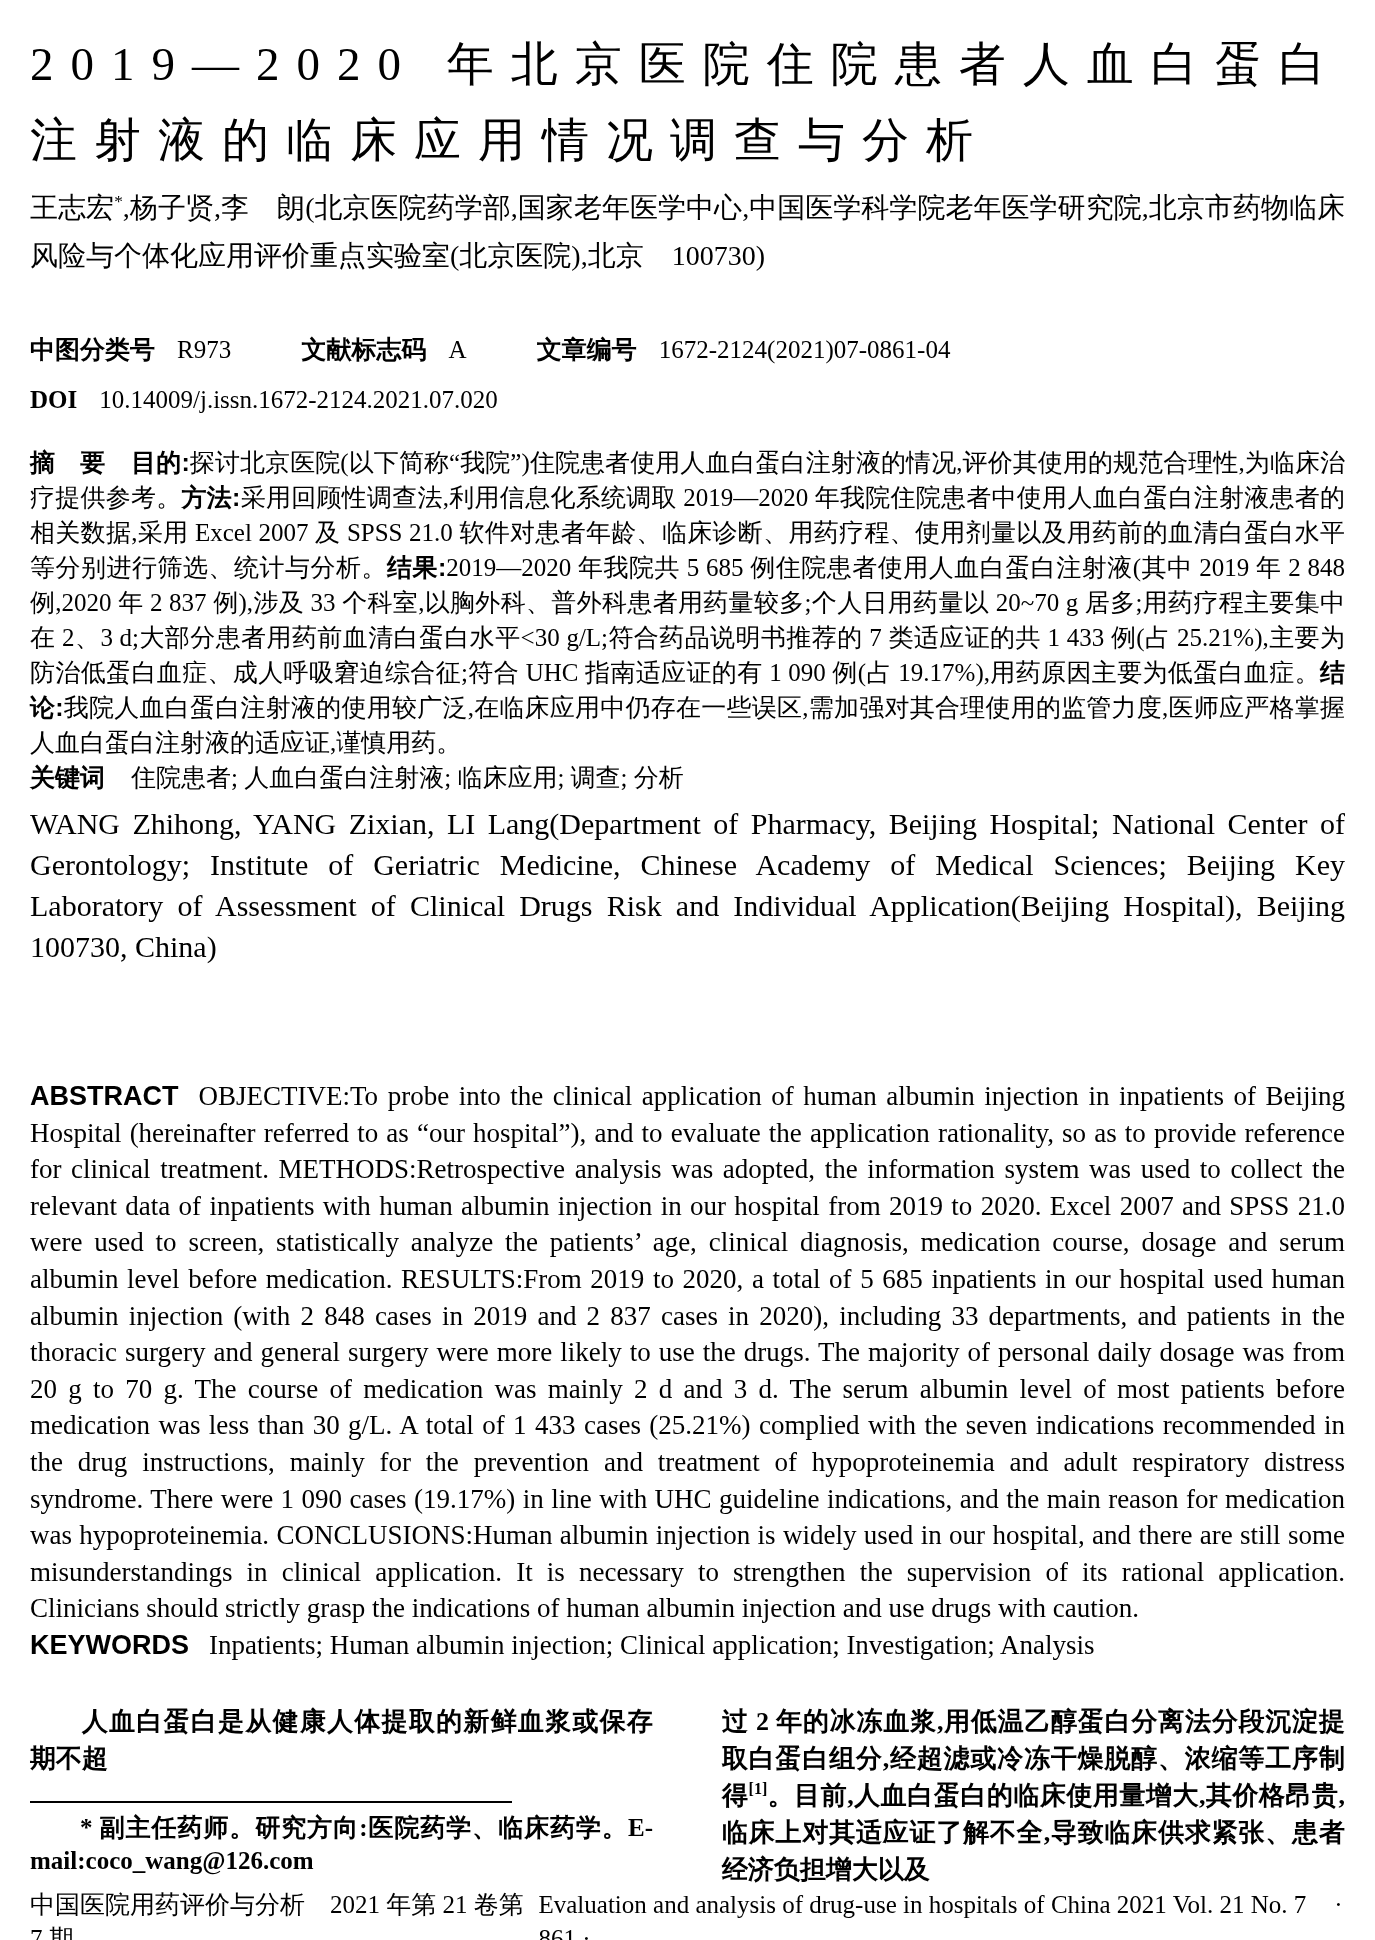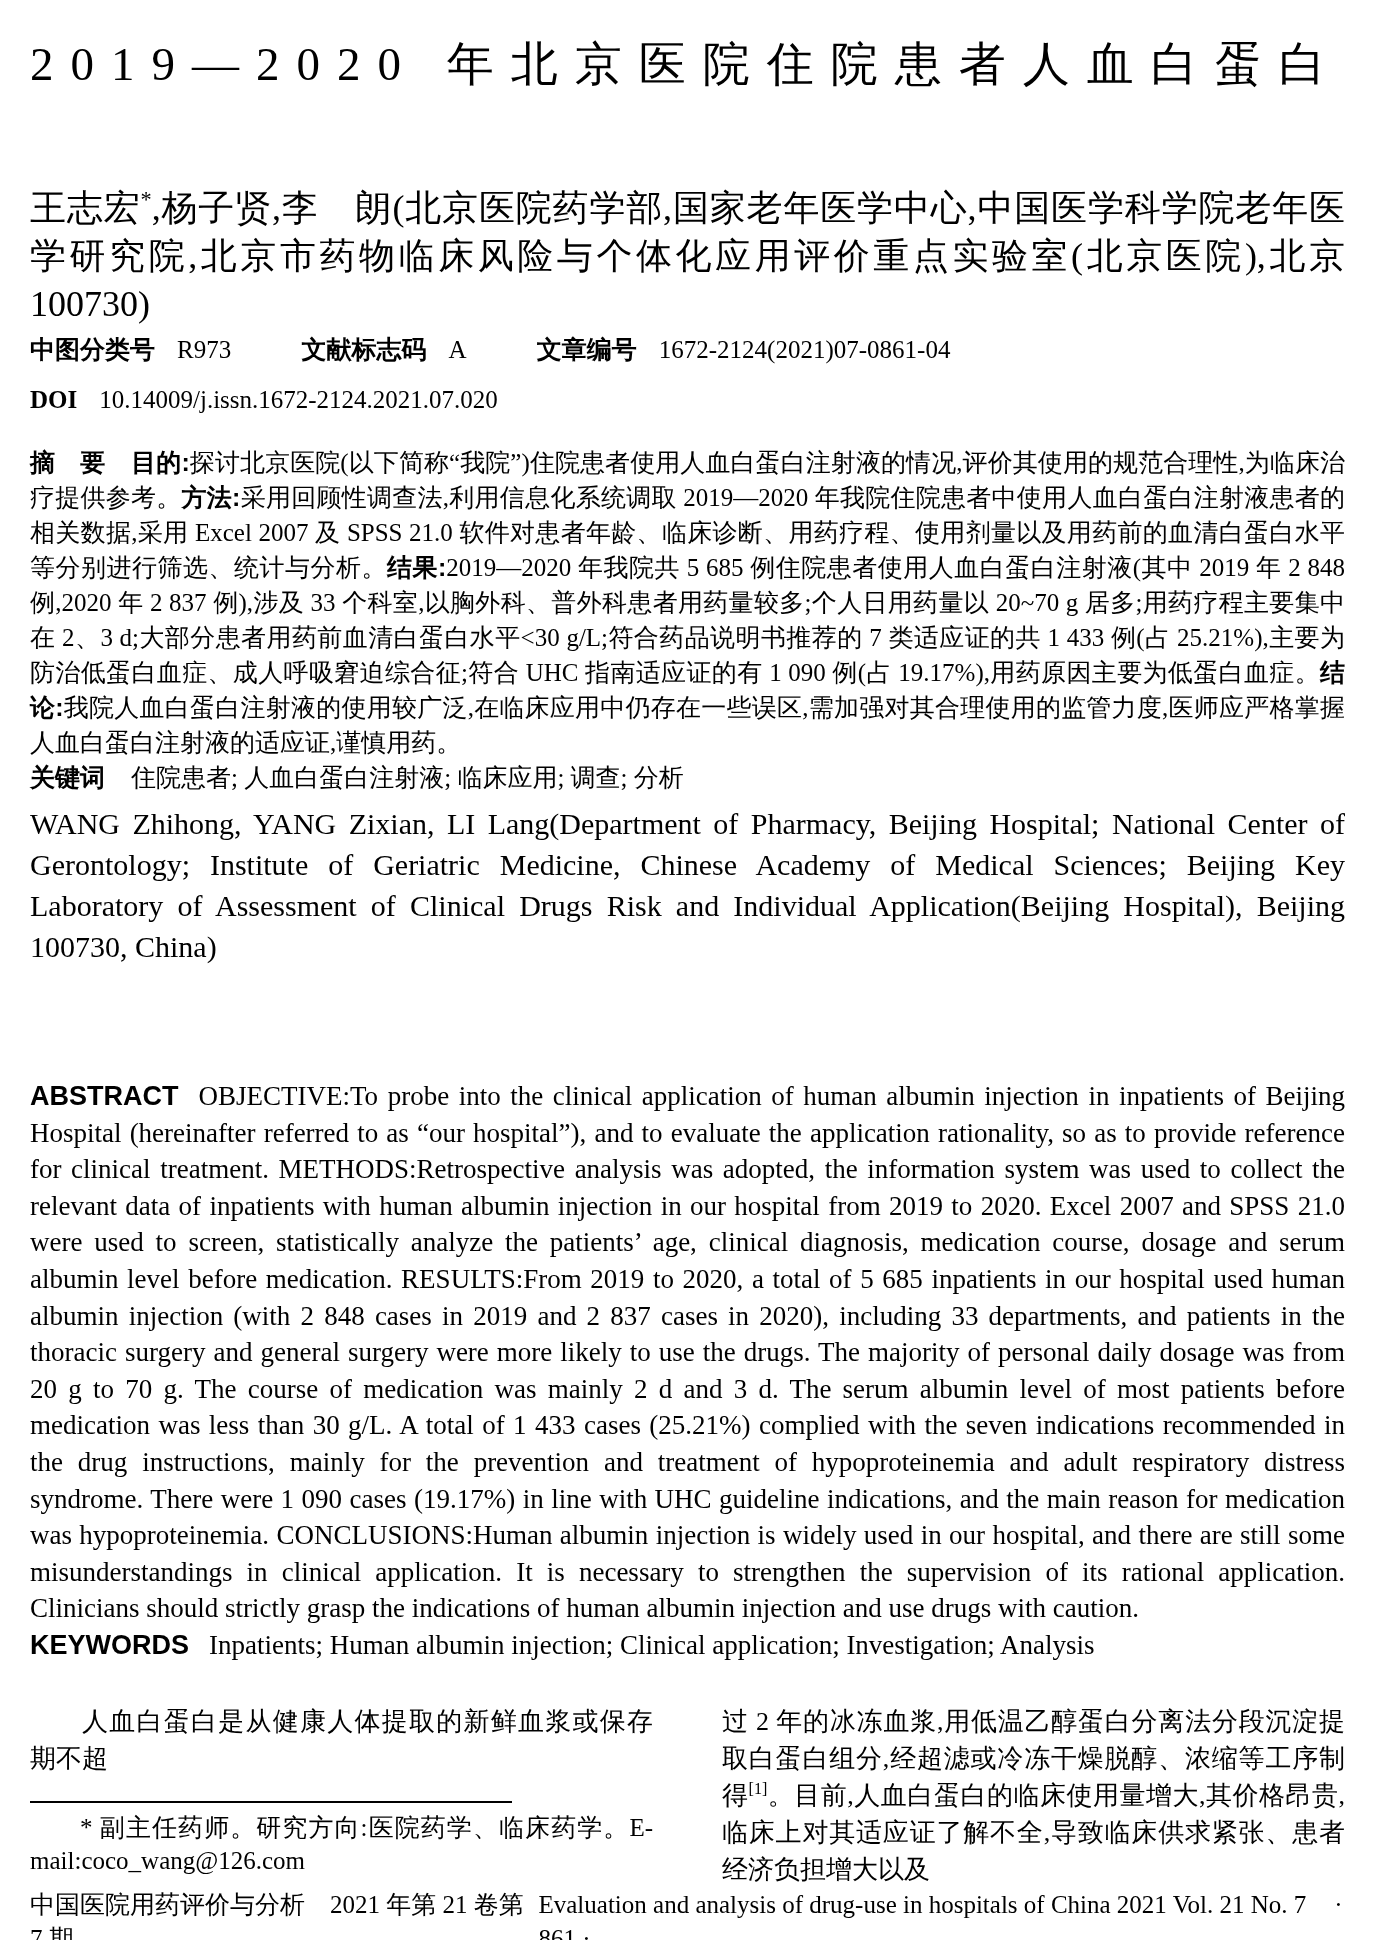--- a/index.html
+++ b/index.html
@@ -6,21 +6,21 @@
   body{width:1375px;height:1940px;position:relative;overflow:hidden;
        font-family:"Liberation Serif","DejaVu Serif",serif;}
   .page{position:absolute;inset:0;background:#fff;}
   .sec{position:absolute;left:30px;width:1315px;}
 
   
   .title-cn{top:26px;font-size:47px;font-weight:400;line-height:76px;
             letter-spacing:17px;font-family:"Liberation Serif","DejaVu Serif",serif;}
 
   
-  .authors-cn{top:184px;font-size:36px;line-height:48px;text-align:justify;}
+  .authors-cn{top:184px;font-size:28px;line-height:48px;text-align:justify;}
   sup.mark{font-size:0.62em;vertical-align:super;line-height:0;}
 
   
   .meta{top:332px;font-size:25px;line-height:34px;}
   .meta-row{white-space:nowrap;}
   .hei{font-weight:700;font-family:"Liberation Sans","DejaVu Sans",sans-serif;}
   .meta .lbl{margin-right:22px;}
   .meta .gap{margin-right:64px;}
   .doi-row{margin-top:16px;}
   .doi-row .lbl{margin-right:22px;font-weight:700;font-family:inherit;}
@@ -36,39 +36,40 @@
   .title-en{font-size:30px;font-weight:700;line-height:43px;text-align:justify;margin:0;}
   .authors-en{font-size:30px;line-height:41px;text-align:justify;margin:8px 0 0 0;}
 
   
   .abstract-en{top:1078px;font-size:27px;line-height:36.6px;text-align:justify;}
   .abstract-en p{margin:0;}
   .abstract-en .big-label{margin-right:20px;}
   .kw-en{margin-top:0;}
 
   
-  .body-cols{top:1703px;display:flex;gap:69px;}
+  .body-cols{top:1703px;display:flex;gap:69px;font-weight:bold;}
   .col{width:630px;font-size:26px;line-height:37px;text-align:justify;}
   .col p{margin:0;}
   .indent{text-indent:2em;}
   .footnote-rule{border:0;border-top:2px solid #000;width:482px;margin:24px 0 8px 0;}
   .footnote{font-size:25px;line-height:33px;text-indent:2em;text-align:justify;}
 
   
   .footer{top:1888px;display:flex;justify-content:space-between;
           font-size:25px;line-height:34px;}
   .footer .pageno{margin-left:28px;}
 </style>
 </head>
 <body>
 
 <div class="page">
 
   <div class="sec title-cn">
     <div>2019—2020 年北京医院住院患者人血白蛋白</div>
+    <div>注射液的临床应用情况调查与分析</div>
   </div>
 
   <div class="sec authors-cn">
     <span>王志宏</span><sup class="mark">*</sup><span>,杨子贤,李　朗(北京医院药学部,国家老年医学中心,中国医学科学院老年医学研究院,北京市药物临床风险与个体化应用评价重点实验室(北京医院),北京　100730)</span>
   </div>
 
   <div class="sec meta">
     <div class="meta-row">
       <span class="hei lbl">中图分类号</span><span class="gap">R973</span>
       <span class="hei lbl">文献标志码</span><span class="gap">A</span>

